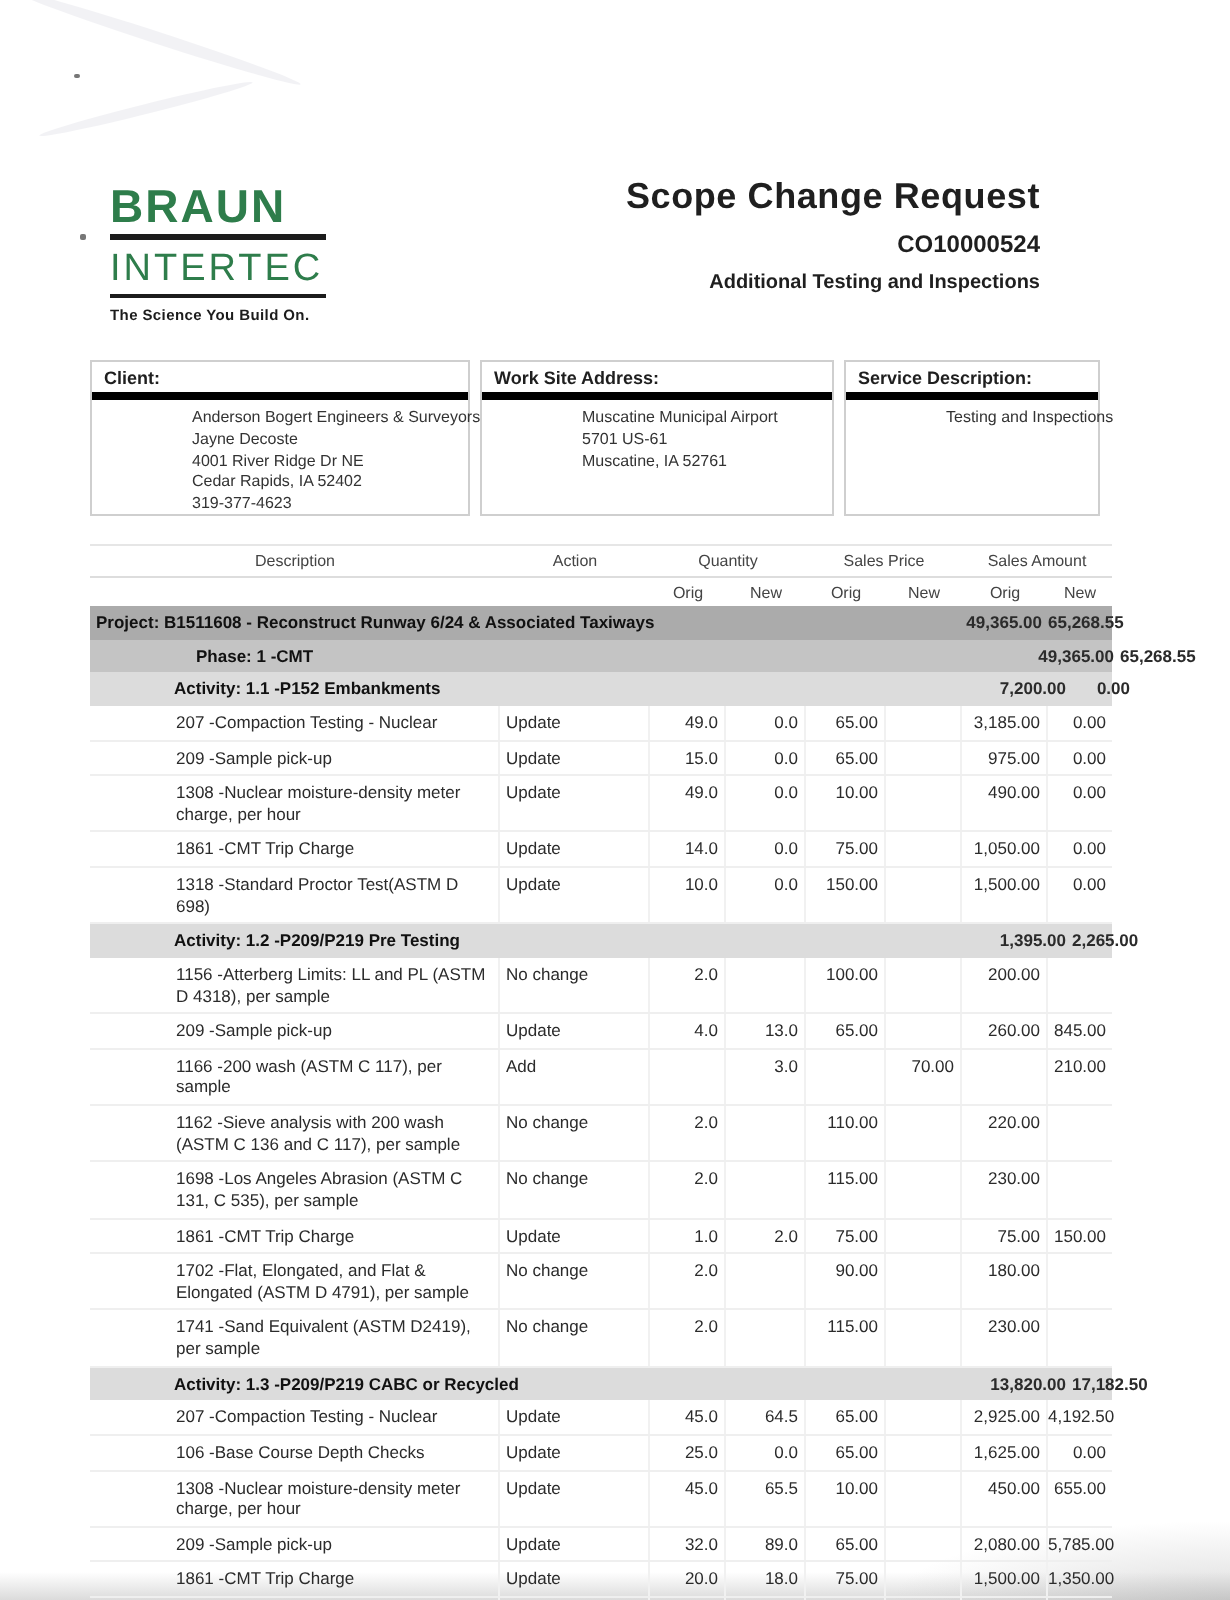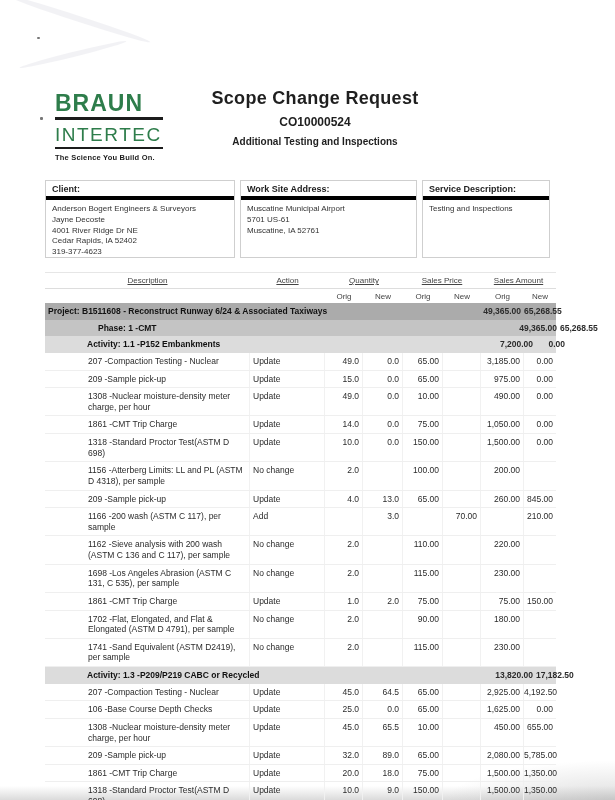--- a/index.html
+++ b/index.html
@@ -20,39 +20,39 @@
 
   
   .logo{position:absolute;left:55px;top:92px;width:130px;}
   .logo-braun{font-size:23px;font-weight:bold;letter-spacing:1px;color:#2E7D4B;line-height:1;}
   .logo-rule1{border-bottom:3px solid #1c1c1c;margin-top:2px;width:108px;}
   .logo-intertec{font-size:19px;color:#2E7D4B;letter-spacing:1.5px;line-height:1.15;margin-top:4px;}
   .logo-rule2{border-bottom:2px solid #1c1c1c;margin-top:1px;width:108px;}
   .logo-tag{font-size:7.5px;font-weight:bold;color:#1c1c1c;margin-top:4px;letter-spacing:0.2px;}
 
   
-  .title-block{position:absolute;left:130px;top:88px;width:370px;text-align:center;}
+  .title-block{position:absolute;left:150px;top:88px;width:370px;text-align:right;}
   .doc-title{font-size:18px;font-weight:bold;color:#1f1f1f;letter-spacing:0.3px;}
   .doc-number{font-size:12px;font-weight:bold;margin-top:6px;color:#1f1f1f;}
   .doc-subtitle{font-size:10px;font-weight:bold;margin-top:7px;color:#1f1f1f;}
 
   
   .info-box{position:absolute;top:180px;height:78px;border:1px solid #cfcfcf;background:#fff;box-sizing:border-box;}
   .info-client{left:45px;width:190px;}
   .info-worksite{left:240px;width:177px;}
   .info-service{left:422px;width:128px;}
   .info-label{font-size:9px;font-weight:bold;color:#1f1f1f;padding:3px 6px 2px 6px;border-bottom:4px solid #000000;}
   .info-body{padding:4px 6px;font-size:8px;color:#333;line-height:1.35;}
-  .info-line{white-space:nowrap;}
+  .info-line{white-space:nowrap;margin-left:44px;}
 
   
   .sc-table{position:absolute;left:45px;top:272px;width:511px;font-size:8.5px;}
   .thead{display:grid;grid-template-columns:205px 75px 38px 40px 40px 38px 43px 32px;
          grid-template-rows:16px 14px;border-top:1px solid #e6e6e6;color:#444;font-size:8px;}
-  .thead .h{display:flex;align-items:center;justify-content:center;border-bottom:1px solid #ddd;text-decoration:underline;}
+  .thead .h{display:flex;align-items:center;justify-content:center;border-bottom:1px solid #ddd;}
   .h-desc{grid-column:1;grid-row:1;}
   .h-action{grid-column:2;grid-row:1;}
   .h-qty{grid-column:3/5;grid-row:1;}
   .h-price{grid-column:5/7;grid-row:1;}
   .h-amt{grid-column:7/9;grid-row:1;}
   .thead .sub{display:flex;align-items:center;justify-content:center;grid-row:2;border-bottom:none;}
 
   .trow{display:grid;grid-template-columns:205px 75px 38px 40px 40px 38px 43px 32px;align-items:stretch;}
   .cell{padding:3px 3px 3px 0;box-sizing:border-box;line-height:1.25;}
   .trow.item{border-bottom:1px solid #efefef;}
@@ -196,20 +196,25 @@
         <div class="trow item">
           <div class="cell desc">1318 -Standard Proctor Test(ASTM D 698)</div>
           <div class="cell action">Update</div>
           <div class="cell num">10.0</div>
           <div class="cell num">0.0</div>
           <div class="cell num">150.00</div>
           <div class="cell num"></div>
           <div class="cell num">1,500.00</div>
           <div class="cell num">0.00</div>
         </div>
+        <div class="trow activity">
+          <div class="cell glabel">Activity: 1.2 -P209/P219 Pre Testing</div>
+          <div class="cell num">1,395.00</div>
+          <div class="cell num">2,265.00</div>
+        </div>
         <div class="trow item">
           <div class="cell desc">1156 -Atterberg Limits: LL and PL (ASTM D 4318), per sample</div>
           <div class="cell action">No change</div>
           <div class="cell num">2.0</div>
           <div class="cell num"></div>
           <div class="cell num">100.00</div>
           <div class="cell num"></div>
           <div class="cell num">200.00</div>
           <div class="cell num"></div>
         </div>

